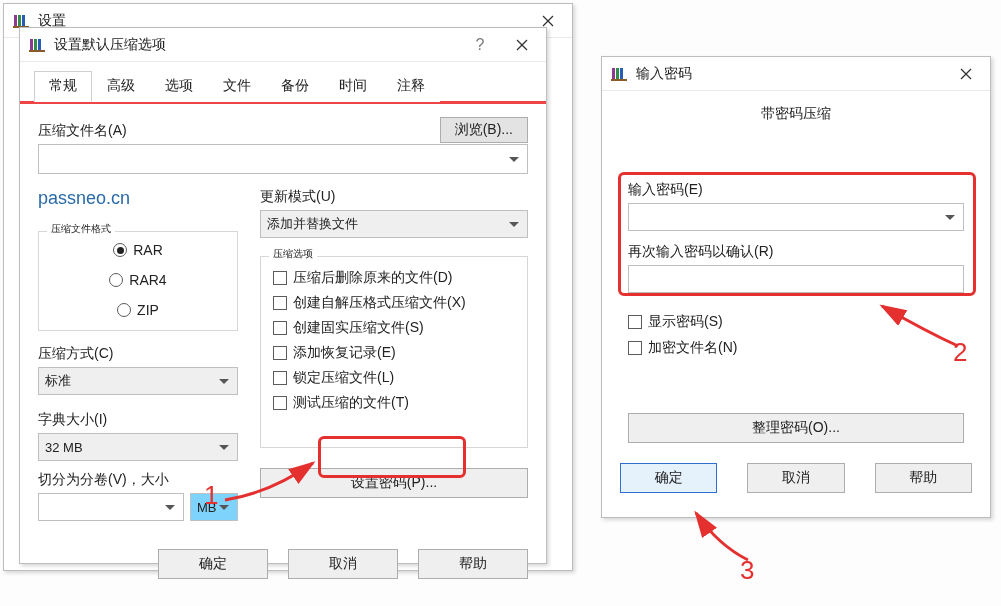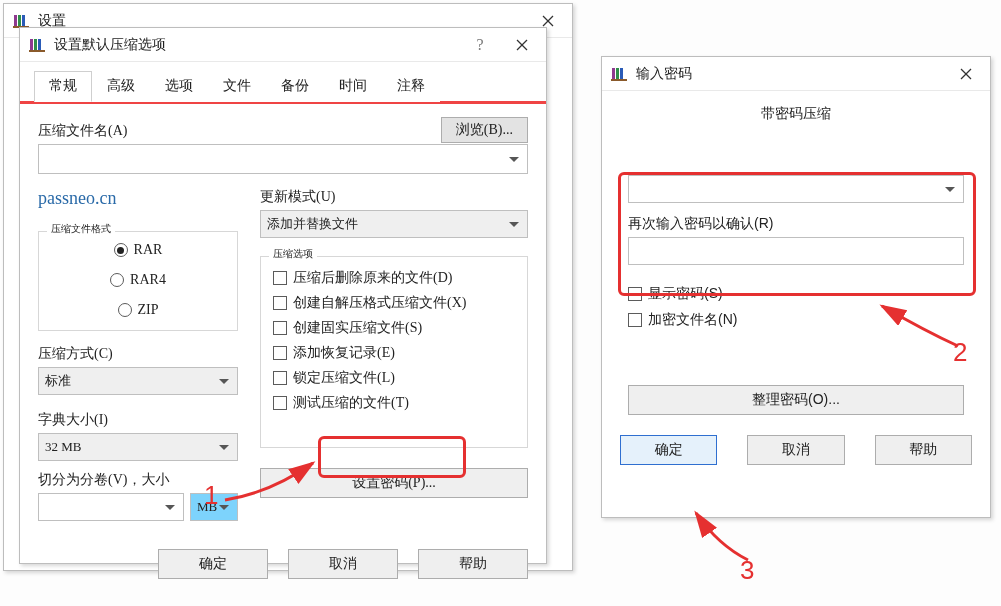--- a/index.html
+++ b/index.html
@@ -135,21 +135,21 @@
     <span class="title-text">设置</span>
     <div class="title-btn">
       <svg width="12" height="12">
           <line x1="1" y1="1" x2="11" y2="11" stroke="#333" stroke-width="1.3"></line>
           <line x1="11" y1="1" x2="1" y2="11" stroke="#333" stroke-width="1.3"></line>
         </svg>
     </div>
   </div>
 </div>
 
-<div class="win" style="left:19px; top:27px; width:528px; height:537px;font-family:Liberation Serif, serif;">
+<div class="win" style="left:19px; top:27px; width:528px; height:537px;">
   <div class="titlebar">
     <span class="icon-slot">
       <svg width="16" height="16">
           <rect x="1" y="2" width="3" height="12" fill="#8e3a8f"></rect>
           <rect x="5" y="2" width="3" height="12" fill="#2f8e49"></rect>
           <rect x="9" y="2" width="3" height="12" fill="#2a5bb7"></rect>
           <rect x="0" y="13" width="16" height="2" fill="#8a5a2b"></rect>
         </svg>
     </span>
     <span class="title-text">设置默认压缩选项</span>
@@ -289,20 +289,21 @@
       <svg width="12" height="12">
           <line x1="1" y1="1" x2="11" y2="11" stroke="#333" stroke-width="1.3"></line>
           <line x1="11" y1="1" x2="1" y2="11" stroke="#333" stroke-width="1.3"></line>
         </svg>
     </div>
   </div>
 
   <div style="text-align:center;padding:14px 0 6px 0;font-size:14px;">带密码压缩</div>
 
   <div style="padding:46px 26px 0 26px;">
+    <div class="label"><span>输入密码(E)</span></div>
     <div class="combo" style="width:100%;height:28px;">
       <span></span>
     </div>
 
     <div class="label" style="margin-top:12px;"><span>再次输入密码以确认(R)</span></div>
     <div style="border:1px solid #bfbfbf;height:28px;background:#fff;padding:0 6px;">
       <span></span>
     </div>
 
     <div style="margin-top:20px;display:flex;flex-direction:column;gap:8px;">

